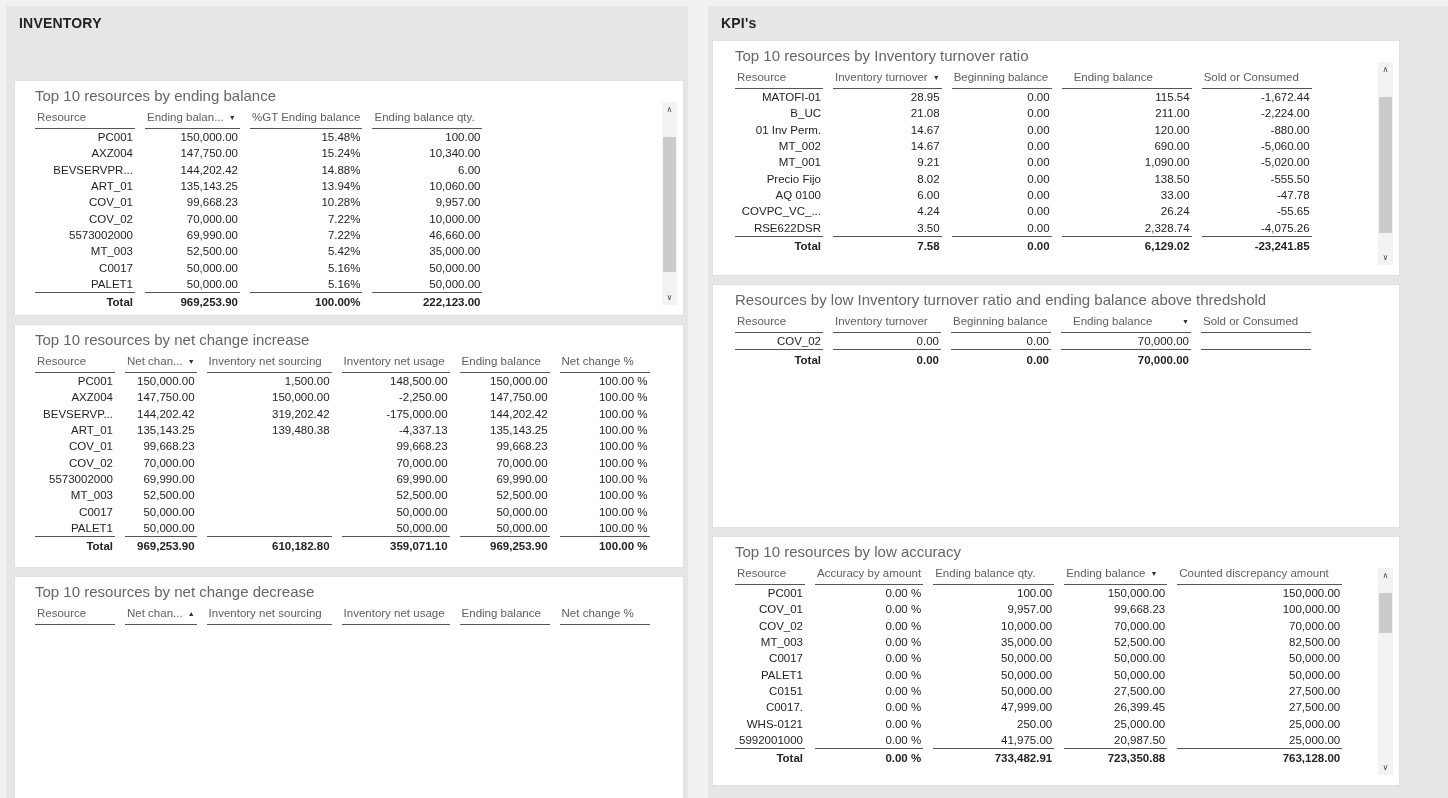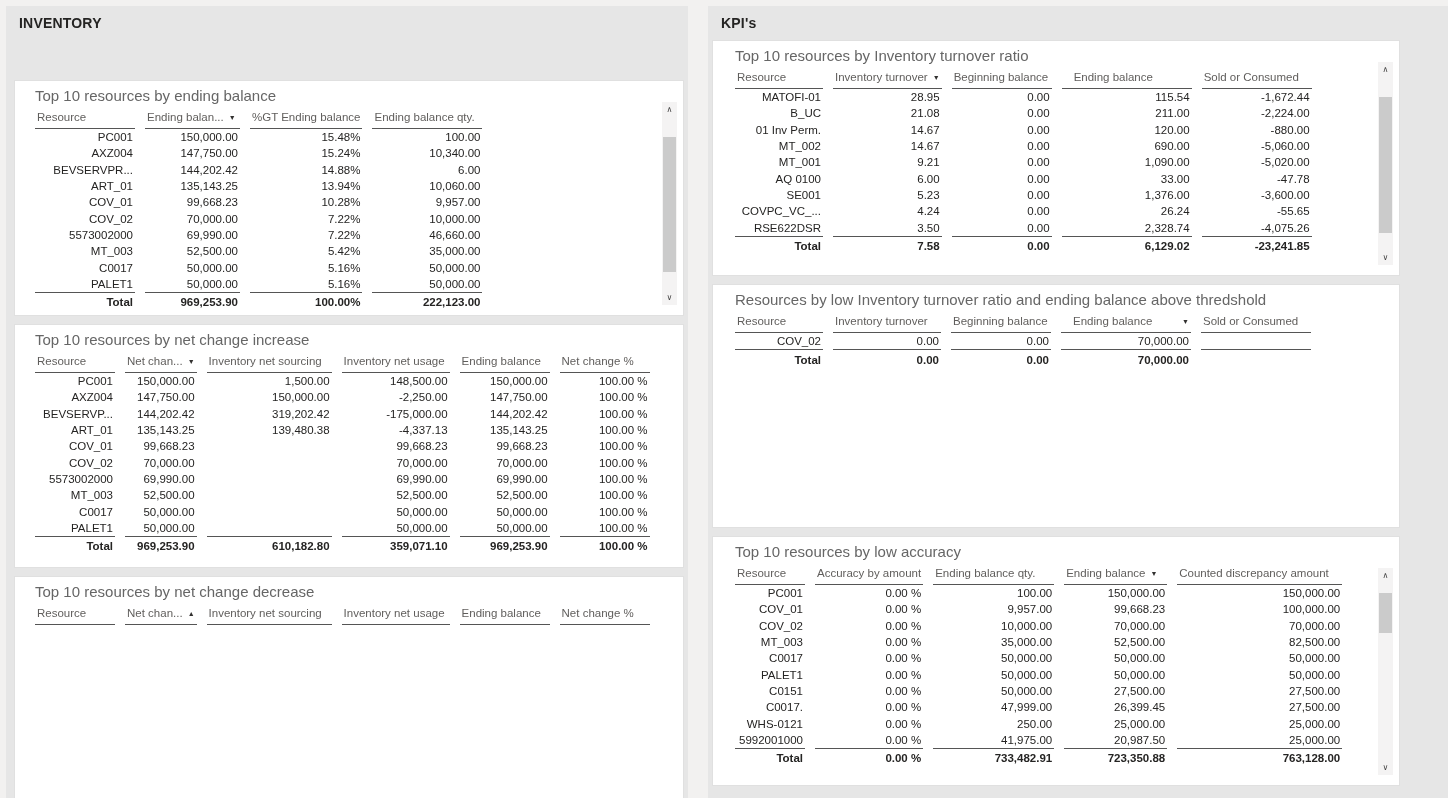--- a/index.html
+++ b/index.html
@@ -463,33 +463,33 @@
         </tr>
         <tr>
           <td class="al">MT_001</td>
           <td class="ar">9.21</td>
           <td class="ar">0.00</td>
           <td class="ar">1,090.00</td>
           <td class="ar">-5,020.00</td>
           <td></td>
         </tr>
         <tr>
+          <td class="al">Precio Fijo</td>
+          <td class="ar">8.02</td>
+          <td class="ar">0.00</td>
+          <td class="ar">138.50</td>
+          <td class="ar">-555.50</td>
+          <td></td>
+        </tr>
+        <tr>
           <td class="al">AQ 0100</td>
           <td class="ar">6.00</td>
           <td class="ar">0.00</td>
           <td class="ar">33.00</td>
           <td class="ar">-47.78</td>
-          <td></td>
-        </tr>
-        <tr>
-          <td class="al">SE001</td>
-          <td class="ar">5.23</td>
-          <td class="ar">0.00</td>
-          <td class="ar">1,376.00</td>
-          <td class="ar">-3,600.00</td>
           <td></td>
         </tr>
         <tr>
           <td class="al">COVPC_VC_...</td>
           <td class="ar">4.24</td>
           <td class="ar">0.00</td>
           <td class="ar">26.24</td>
           <td class="ar">-55.65</td>
           <td></td>
         </tr>

